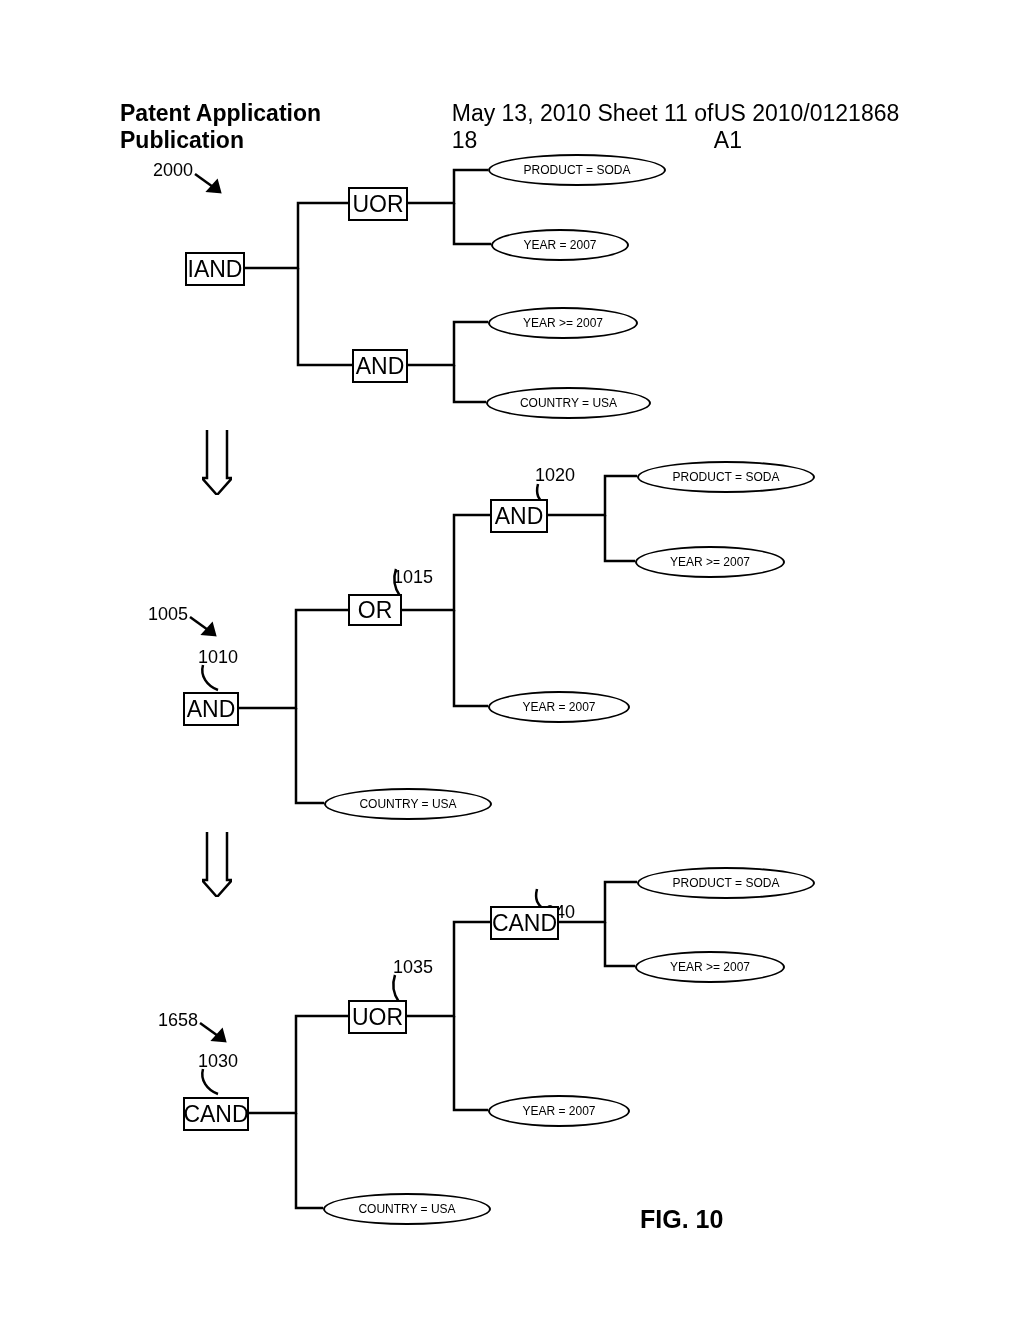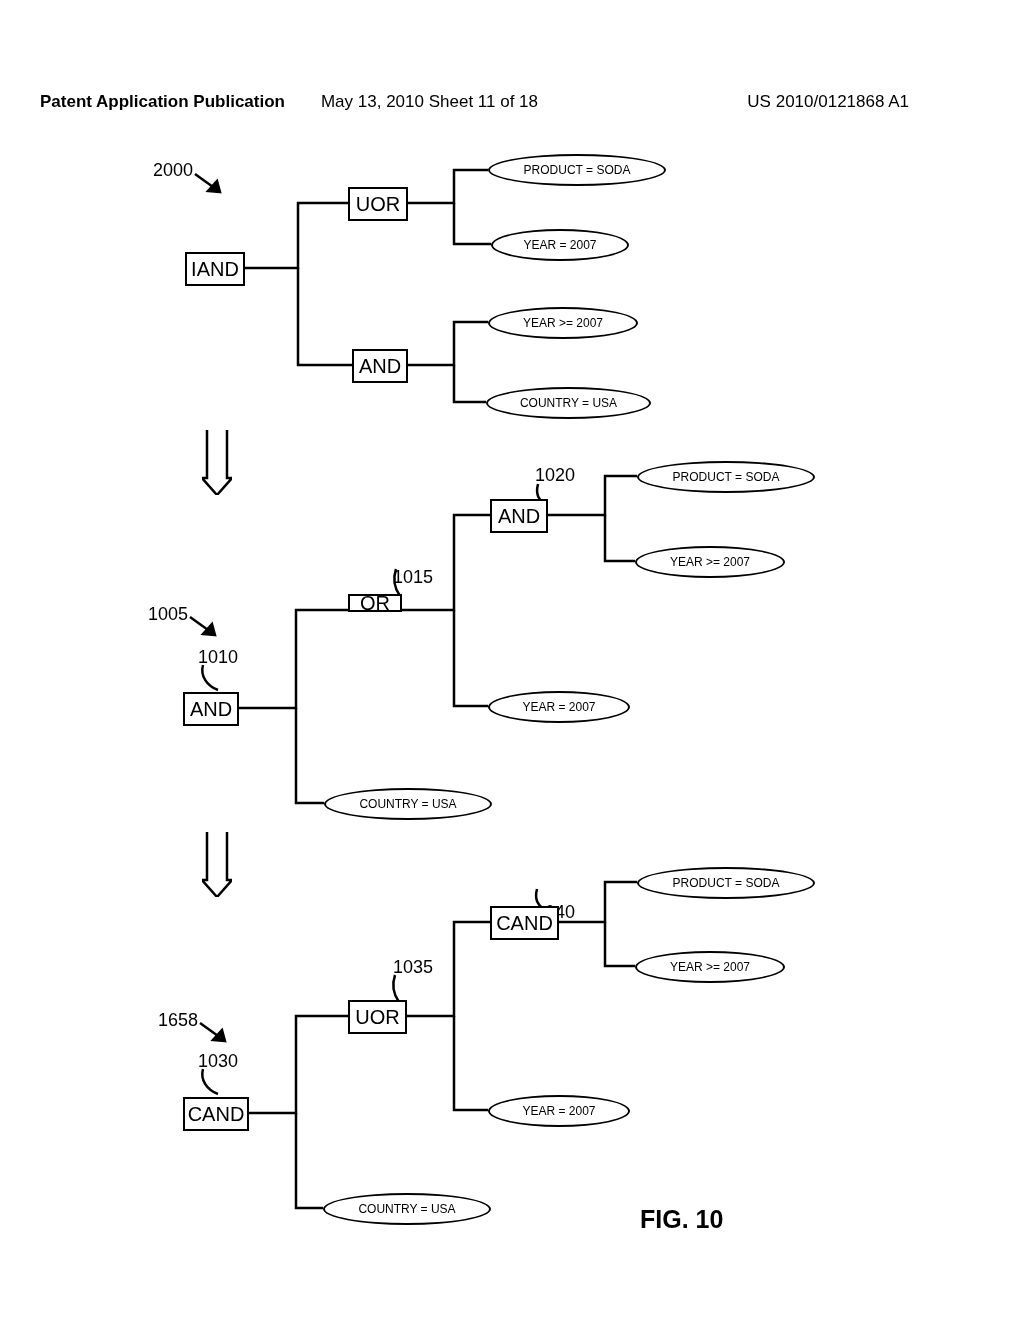--- a/index.html
+++ b/index.html
@@ -5,42 +5,42 @@
   * { margin: 0; padding: 0; box-sizing: border-box; }
   body {
     width: 1024px;
     height: 1320px;
     background: white;
     font-family: Arial, Helvetica, sans-serif;
     position: relative;
   }
   .header {
     position: absolute;
-    top: 92px;
+    top: 100px;
     left: 0;
     right: 0;
     display: flex;
-    padding: 0 115px 0 40px;
-    font-size: 17px;
+    padding: 0 115px 0 120px;
+    font-size: 23px;
   }
   .header .left { font-weight: bold; }
   .header .mid { margin-left: 36px; }
   .header .right { margin-left: auto; }
   .canvas {
     position: absolute;
     top: 150px;
     left: 0;
     width: 1024px;
     height: 1160px;
   }
   .opbox {
     position: absolute;
     border: 2.5px solid black;
     background: white;
-    font-size: 20px;
+    font-size: 23px;
     display: flex;
     align-items: center;
     justify-content: center;
     padding: 6px 10px;
   }
   .pred {
     position: absolute;
     border: 2.5px solid black;
     border-radius: 50%;
     font-size: 12px;
@@ -145,21 +145,21 @@
 
 <svg class="arrow" style="left:202px; top:280px;" viewBox="0 0 30 65">
   <path d="M 5 0 L 5 48 L 0 48 L 15 65 L 30 48 L 25 48 L 25 0" stroke="black" stroke-width="2.5" fill="none"></path>
 </svg>
 
 <div class="lbl" style="left:148px; top:454px;">1005</div>
 <div class="lbl" style="left:198px; top:497px;">1010</div>
 <div class="lbl" style="left:393px; top:401px;margin-top:16px;">1015</div>
 <div class="lbl" style="left:535px; top:315px;">1020</div>
 <div class="opbox" style="left:183px; top:542px; width:56px; height:34px;">AND</div>
-<div class="opbox" style="left:348px; top:444px; width:54px; height:18px;">OR</div>
+<div class="opbox" style="left:348px; top:444px; width:54px; height:32px;">OR</div>
 <div class="opbox" style="left:490px; top:349px; width:58px; height:34px;">AND</div>
 <div class="pred" style="left:637px; top:311px; width:178px; height:32px;">PRODUCT = SODA</div>
 <div class="pred" style="left:635px; top:396px; width:150px; height:32px;">YEAR &gt;= 2007</div>
 <div class="pred" style="left:488px; top:541px; width:142px; height:32px;">YEAR = 2007</div>
 <div class="pred" style="left:324px; top:638px; width:168px; height:32px;">COUNTRY = USA</div>
 
 <svg class="arrow" style="left:202px; top:682px;" viewBox="0 0 30 65">
   <path d="M 5 0 L 5 48 L 0 48 L 15 65 L 30 48 L 25 48 L 25 0" stroke="black" stroke-width="2.5" fill="none"></path>
 </svg>
 

